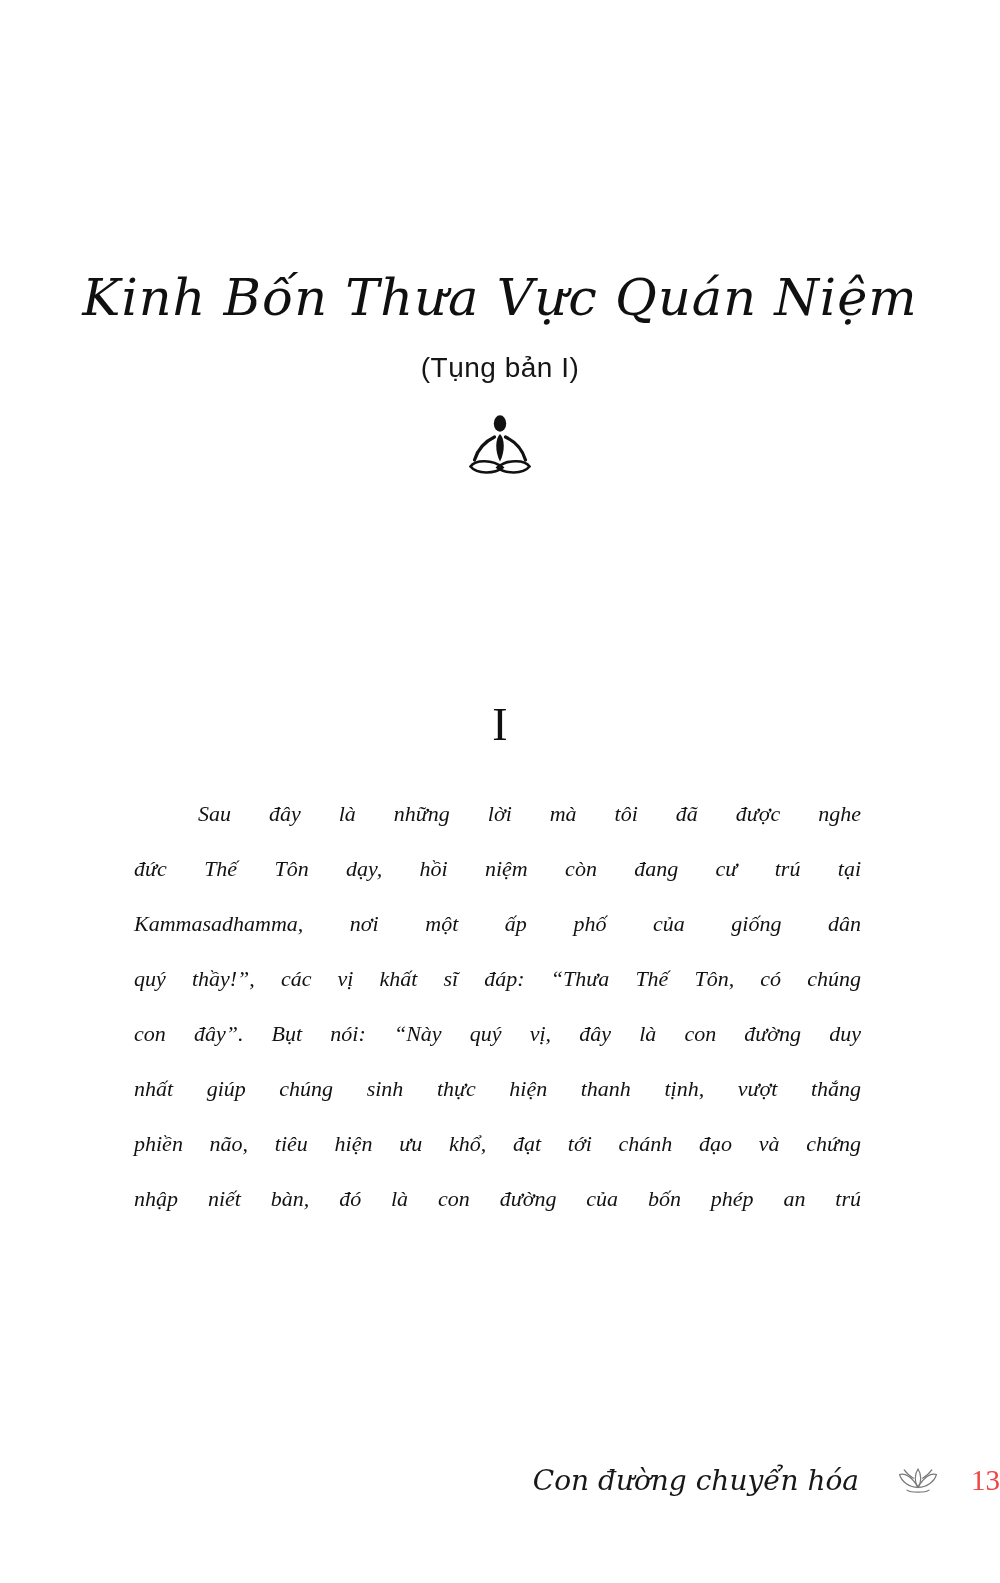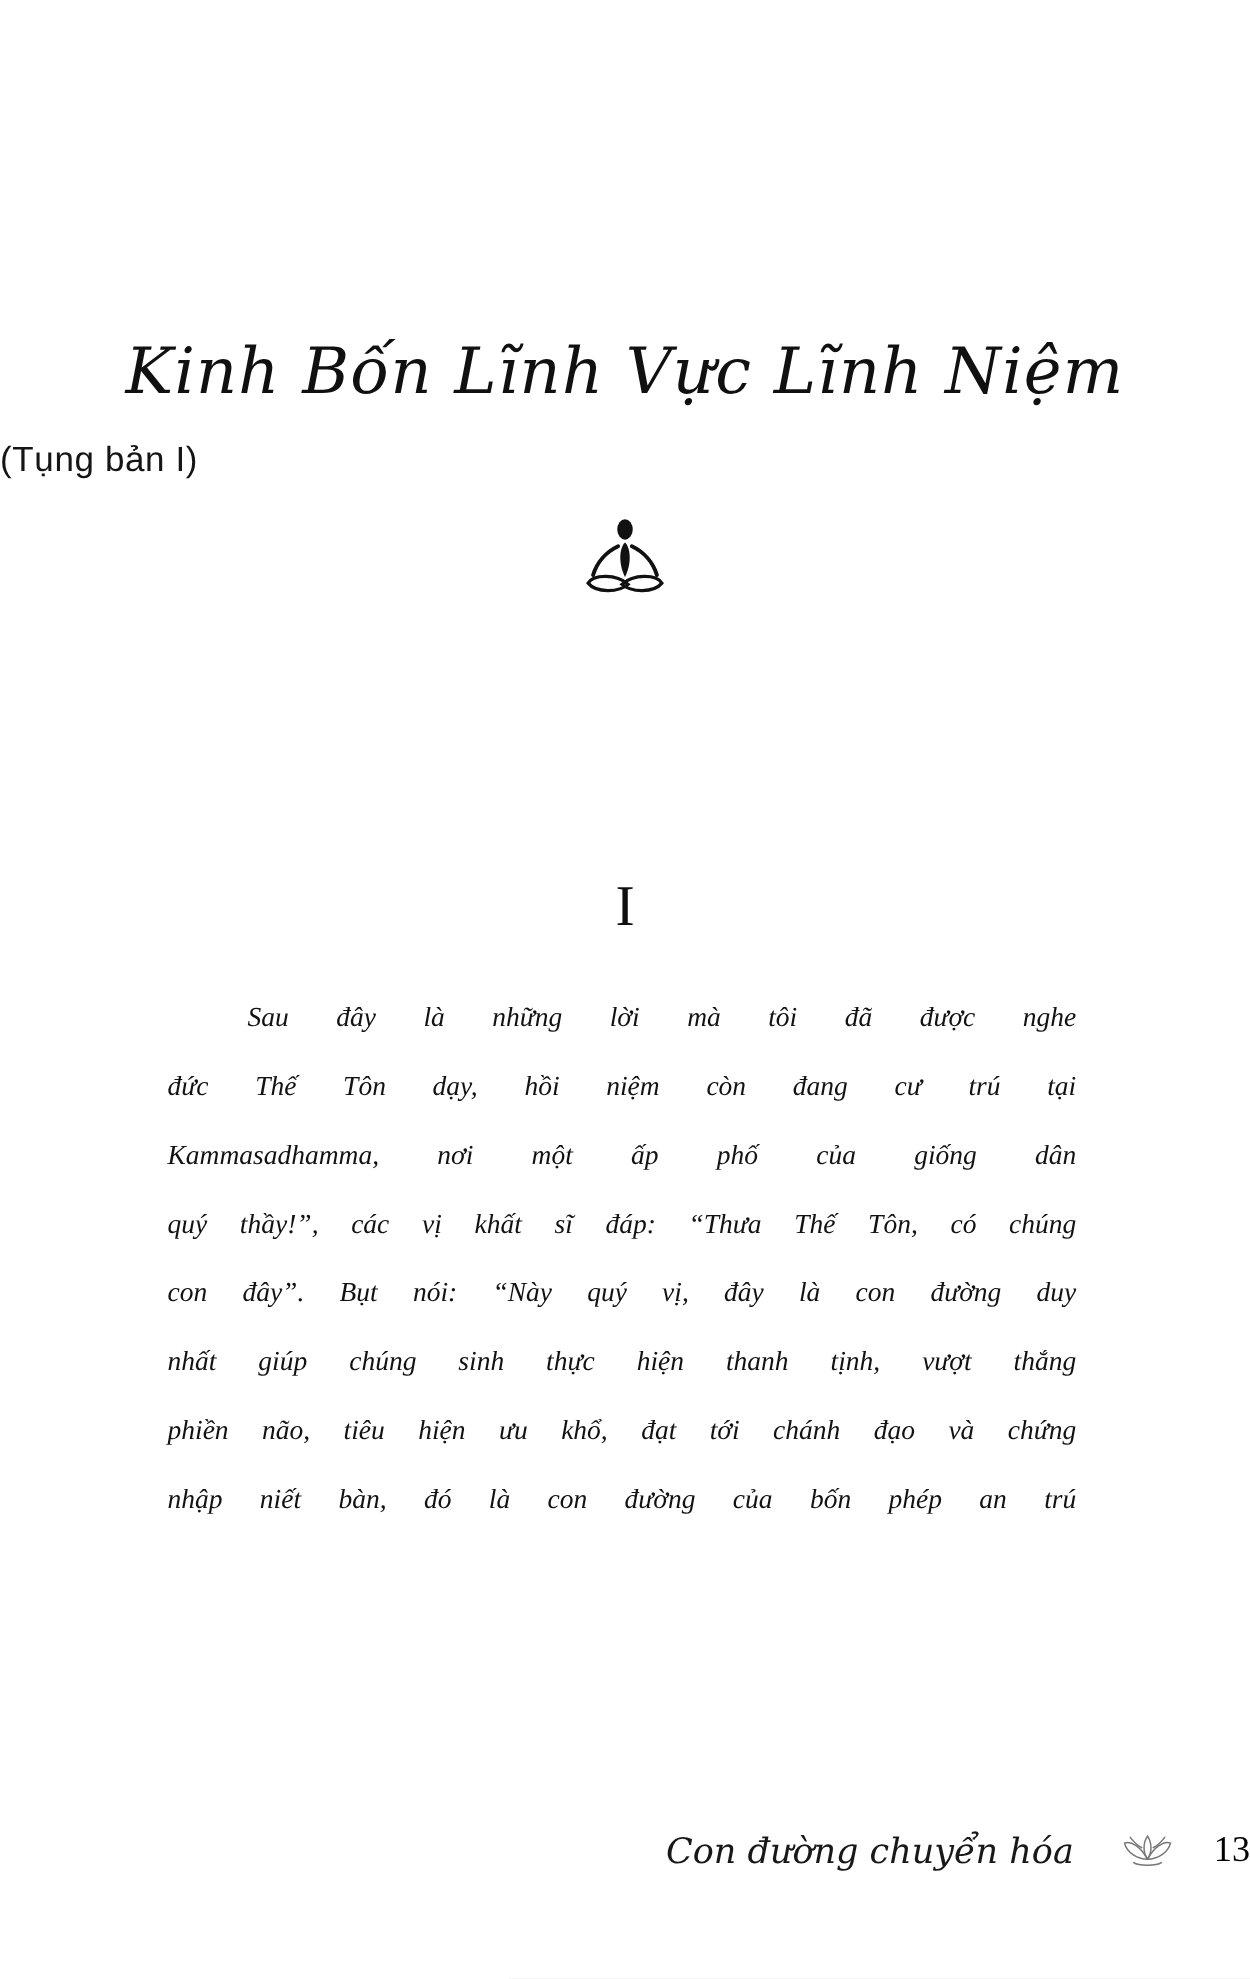--- a/index.html
+++ b/index.html
@@ -24,21 +24,21 @@
     font-size: 51px;
     letter-spacing: 1px;
     color: #101010;
     white-space: nowrap;
   }
 
   .chapter-subtitle {
     position: absolute;
     top: 352px;
     left: 0; right: 0;
-    text-align: left;
+    text-align: center;
     font-family: "Liberation Sans", sans-serif;
     font-size: 28px;
     letter-spacing: 0.5px;
     color: #151515;
   }
 
   .meditation-icon {
     position: absolute;
     top: 414px;
     left: 50%;
@@ -93,29 +93,29 @@
   }
   .lotus-icon {
     width: 46px;
     height: 36px;
     margin-left: 36px;
     margin-right: 30px;
   }
   .page-number {
     font-family: "Liberation Serif", serif;
     font-size: 29px;
-    color: #000000;
+    color: #ef4444;
   }
 </style>
 </head>
 <body>
 
 <div class="page">
 
-  <div class="chapter-title">Kinh Bốn Lĩnh Vực Lĩnh Niệm</div>
+  <div class="chapter-title">Kinh Bốn Thưa Vực Quán Niệm</div>
 
   <div class="chapter-subtitle">(Tụng bản I)</div>
 
   <div class="meditation-icon">
     <svg viewBox="0 0 72 62" width="74" height="62" xmlns="http://www.w3.org/2000/svg">
       <g fill="#111111" stroke="none">
         <ellipse cx="36" cy="9.5" rx="6.2" ry="8.2"></ellipse>
         <path d="M36 20 C40.5 24 41.5 37 36 47.5 C30.5 37 31.5 24 36 20 Z"></path>
       </g>
       <g fill="none" stroke="#111111" stroke-linecap="round">

